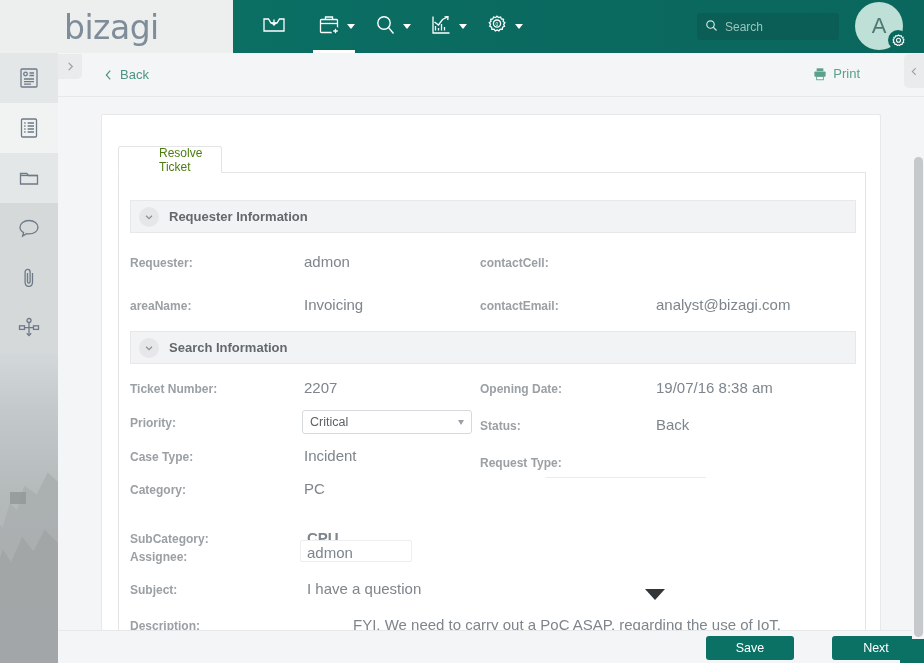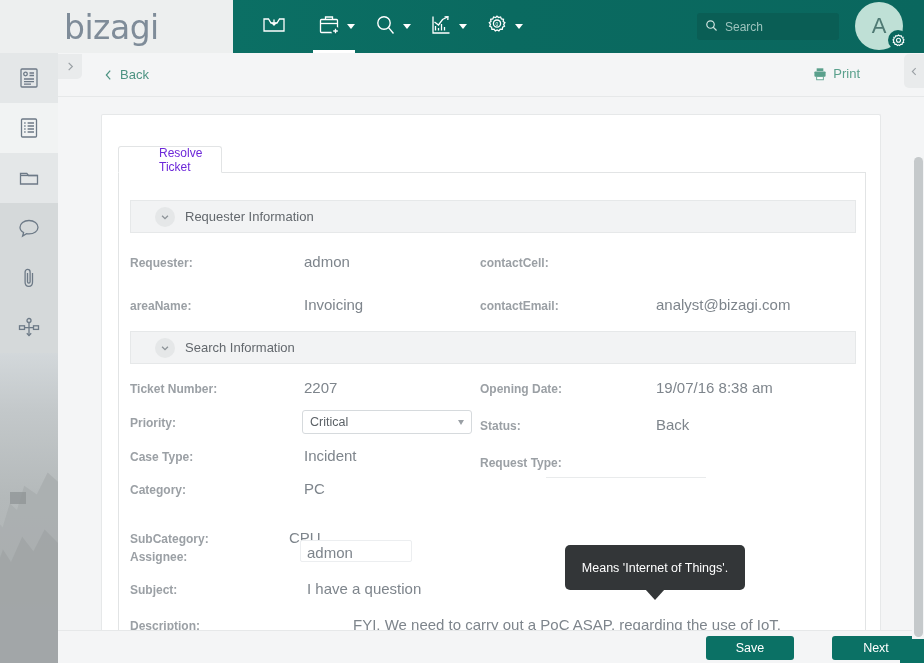--- a/index.html
+++ b/index.html
@@ -140,37 +140,37 @@
   .card {
     position: absolute; left: 43px; top: 61px; width: 780px; height: 549px;
     background: #ffffff; border: 1px solid #e6e8e9; border-bottom: none;
     border-radius: 2px;
   }
   .tab {
     position: absolute; left: 16px; top: 31px; width: 104px; height: 27px;
     border: 1px solid #e2e4e5; border-bottom: 1px solid #ffffff;
     border-top-left-radius: 3px; border-top-right-radius: 3px;
     background: #ffffff; display: flex; align-items: center; justify-content: center;
-    color: #6d28d9; font-size: 12px; cursor: pointer; z-index: 3; padding-left: 40px;
+    color: #4d7c0f; font-size: 12px; cursor: pointer; z-index: 3; padding-left: 40px;
   }
   .tab-strip {
     position: absolute; left: 16px; top: 57px; width: 748px; height: 1px;
     background: #e2e4e5;
   }
 
   .form-area {
     position: absolute; left: 16px; top: 58px; width: 748px; height: 491px;
     border-left: 1px solid #e2e4e5; border-right: 1px solid #e2e4e5;
     background: #ffffff; overflow: hidden;
   }
 
   .section-head {
     position: absolute; left: 11px; width: 726px; height: 33px;
     background: #f2f3f4; border: 1px solid #e6e8e9;
-    display: flex; align-items: center; gap: 10px; padding-left: 24px;
+    display: flex; align-items: center; gap: 10px; padding-left: 8px; font-weight: bold;
   }
   .sec-chevron {
     width: 20px; height: 20px; border-radius: 50%;
     background: #e5e7e8; display: flex; align-items: center; justify-content: center;
     cursor: pointer;
   }
   .section-title { color: #63686d; font-size: 13px; }
 
   .fields { position: absolute; left: 11px; width: 726px; }
   .field-row { position: absolute; height: 33px; text-align: center; }
@@ -483,21 +483,21 @@
             <div class="underline-field" style="left:416px; top:33px; width:160px;"></div>
           </div>
 
           <div class="field-row" style="top:304px; left:0; width:726px;">
             <span class="flabel">Category:</span>
             <span class="fvalue" style="left:174px;">PC</span>
           </div>
 
           <div class="field-row" style="top:337px; left:0; width:726px;margin-top:16px;">
             <span class="flabel">SubCategory:</span>
-            <span class="fvalue" style="left:159px;">CPU</span>
+            <span class="fvalue" style="left:177px;font-weight:bold;">CPU</span>
           </div>
 
           <div class="field-row" style="top:371px; left:0; width:726px;">
             <span class="flabel">Assignee:</span>
             <div class="box-field" style="left:170px; top:-4px; width:112px; height:22px;"></div>
             <span class="fvalue" style="left:177px; top:0px;">admon</span>
           </div>
 
           <div class="field-row" style="top:404px; left:0; width:726px;">
             <span class="flabel">Subject:</span>
@@ -512,23 +512,20 @@
           </div>
 
         </div>
       </div>
     </div>
 
     <div class="scroll-track"></div>
     <div class="scroll-thumb"></div>
   </div>
 
-  <div class="tooltip">
-    <span>Means 'Internet of Things'.</span>
-  </div>
   <div class="tooltip-arrow"></div>
 
   <div class="footer">
     <button class="btn btn-save">Save</button>
     <button class="btn btn-next">Next</button>
   </div>
   <div class="footer-corner"></div>
 
 </div>
 

